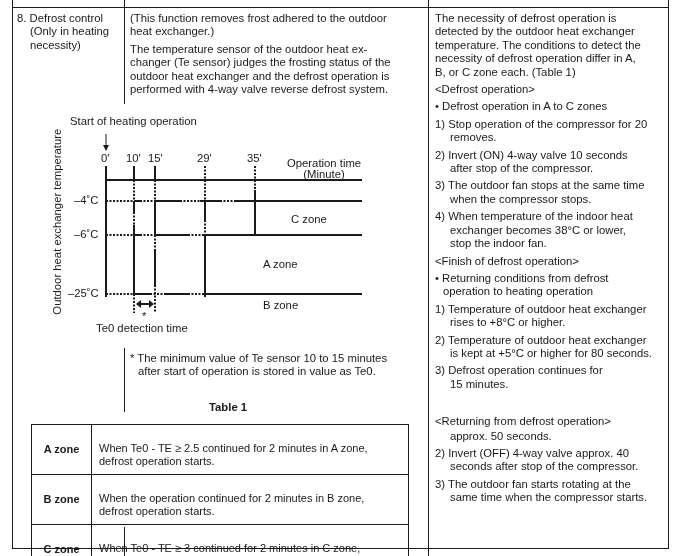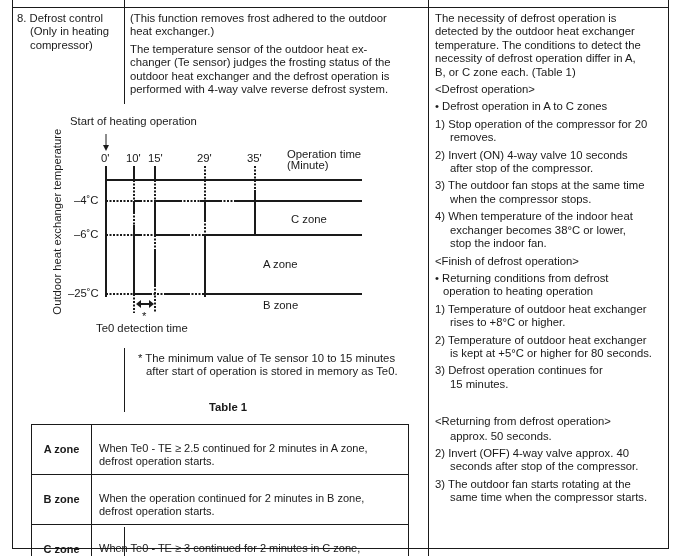--- a/index.html
+++ b/index.html
@@ -30,21 +30,21 @@
 <div class="line" style="left:12px;top:0px;width:1px;height:549px;"></div>
 <div class="line" style="left:668px;top:0px;width:1px;height:549px;"></div>
 <div class="line" style="left:428px;top:0px;width:1px;height:556px;"></div>
 <div class="line" style="left:124px;top:0px;width:1px;height:104px;"></div>
 <div class="line" style="left:124px;top:348px;width:1px;height:64px;"></div>
 <div class="line" style="left:124px;top:527px;width:1px;height:29px;"></div>
 
 <div class="abs txt" style="left:17px;top:12px;">
   <div><span>8.</span> <span>Defrost control</span></div>
   <div style="padding-left:13px;">(Only in heating</div>
-  <div style="padding-left:13px;">compressor)</div>
+  <div style="padding-left:13px;">necessity)</div>
 </div>
 
 <div class="abs txt" style="left:130px;top:12px;">
   <div class="p">
     <div>(This function removes frost adhered to the outdoor</div>
     <div>heat exchanger.)</div>
   </div>
   <div>
     <div>The temperature sensor of the outdoor heat ex-</div>
     <div>changer (Te sensor) judges the frosting status of the</div>
@@ -116,38 +116,38 @@
       <polygon points="154,204 149,200 149,208"></polygon>
     </g>
   </svg>
 
   <div class="abs txt" style="left:70px;top:15px;">Start of heating operation</div>
   <div class="abs txt" style="left:101px;top:52px;">0'</div>
   <div class="abs txt" style="left:126px;top:52px;">10'</div>
   <div class="abs txt" style="left:148px;top:52px;">15'</div>
   <div class="abs txt" style="left:197px;top:52px;">29'</div>
   <div class="abs txt" style="left:247px;top:52px;">35'</div>
-  <div class="abs txt" style="left:287px;top:49px;line-height:11px;">
+  <div class="abs txt" style="left:287px;top:58px;line-height:11px;text-align:center;">
     <div>Operation time</div>
     <div>(Minute)</div>
   </div>
   <div class="abs txt" style="left:74px;top:94px;">–4˚C</div>
   <div class="abs txt" style="left:74px;top:128px;">–6˚C</div>
   <div class="abs txt" style="left:68px;top:187px;">–25˚C</div>
   <div class="abs txt" style="left:-42px;top:115px;transform:rotate(-90deg);transform-origin:center;width:200px;text-align:center;">Outdoor heat exchanger temperature</div>
   <div class="abs txt" style="left:291px;top:113px;">C zone</div>
   <div class="abs txt" style="left:263px;top:158px;">A zone</div>
   <div class="abs txt" style="left:263px;top:199px;">B zone</div>
   <div class="abs txt" style="left:142px;top:210px;">*</div>
   <div class="abs txt" style="left:96px;top:222px;">Te0 detection time</div>
 </div>
 
-<div class="abs txt" style="left:130px;top:352px;margin-left:8px;">
+<div class="abs txt" style="left:130px;top:352px;">
   <div>* The minimum value of Te sensor 10 to 15 minutes</div>
-  <div style="padding-left:8px;">after start of operation is stored in memory as Te0.</div>
+  <div style="padding-left:8px;">after start of operation is stored in value as Te0.</div>
 </div>
 
 <div class="abs txt bold" style="left:209px;top:401px;">Table 1</div>
 
 <table class="zt">
   <tbody>
       <tr style="height:33px;">
     <td class="zn">A zone</td>
     <td>
       <div>When Te0 - TE ≥ 2.5 continued for 2 minutes in A zone,</div>

